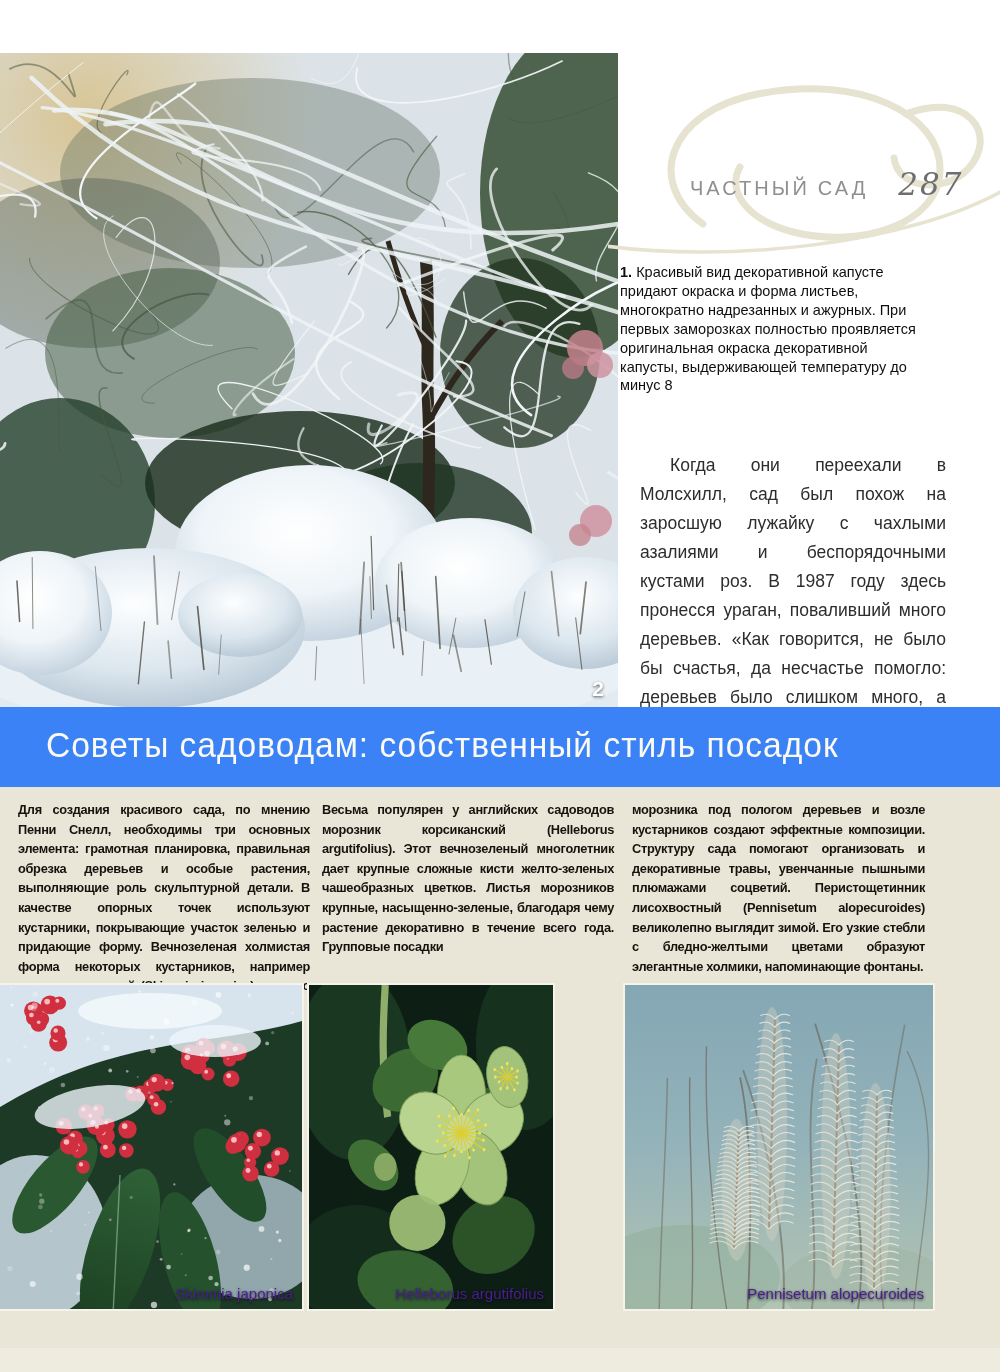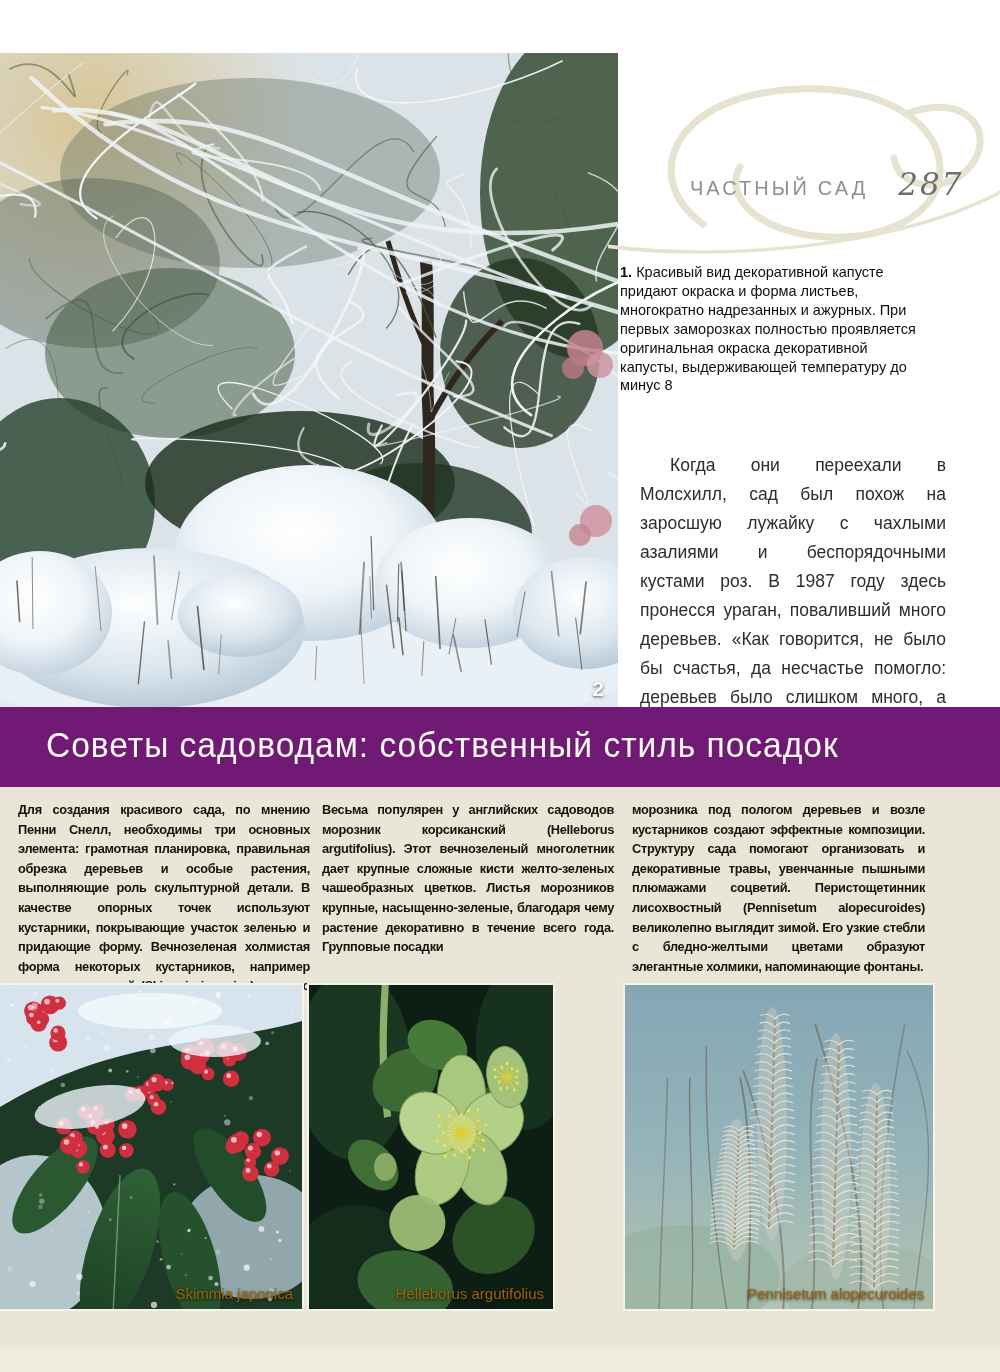--- a/index.html
+++ b/index.html
@@ -24,42 +24,42 @@
     color:#6e6e6e;margin-left:30px;letter-spacing:2px;}
 
   
   #captions{position:absolute;left:620px;top:263px;width:308px;z-index:2;
     font-size:14.5px;line-height:18.9px;color:#0f0f0f;}
   .cap-num{font-weight:bold;}
   #article{position:absolute;left:640px;top:451px;width:306px;font-size:17.5px;
     line-height:29px;color:#2d2d2d;text-align:justify;text-indent:30px;}
 
   
-  #banner{position:absolute;left:0;top:707px;width:1000px;height:80px;background:#701a75;text-decoration:underline;}
+  #banner{position:absolute;left:0;top:707px;width:1000px;height:80px;background:#3b82f6;text-decoration:underline;}
   #banner-title{position:absolute;left:46px;top:50%;
     transform:translateY(-54%) scaleX(.96);transform-origin:left center;
     color:#fbfaf2;font-size:35px;font-weight:400;letter-spacing:1px;white-space:nowrap;}
 
   
   #beige{position:absolute;left:0;top:787px;width:1000px;height:585px;background:#e9e6d8;}
   #beige::after{content:"";position:absolute;left:0;bottom:0;width:100%;height:24px;
     background:#eeebdf;}
   .col{position:absolute;top:13px;width:292px;font-size:12.8px;line-height:19.6px;
     text-align:justify;color:#16130e;font-weight:700;letter-spacing:-0.3px;}
   #col1{left:18px;}
   #col2{left:322px;}
   #col3{left:632px;width:293px;}
 
   
   .photo{position:absolute;top:198px;height:324px;margin:0;outline:2px solid #f6f4ea;}
   .photo svg{display:block;width:100%;height:100%;}
   #photo1{left:0;width:302px;}
   #photo2{left:309px;width:244px;}
   #photo3{left:625px;width:308px;}
-  .photo-caption{position:absolute;right:9px;bottom:7px;color:#a16207;font-size:15px;
+  .photo-caption{position:absolute;right:9px;bottom:7px;color:#4c1d95;font-size:15px;
     text-shadow:0 1px 3px rgba(0,0,0,.8);white-space:nowrap;margin-left:30px;}
 </style>
 </head>
 <body>
 
 <div class="page">
 
   <figure id="main-photo">
     <svg viewBox="0 0 618 654" preserveAspectRatio="none">
       <defs>

